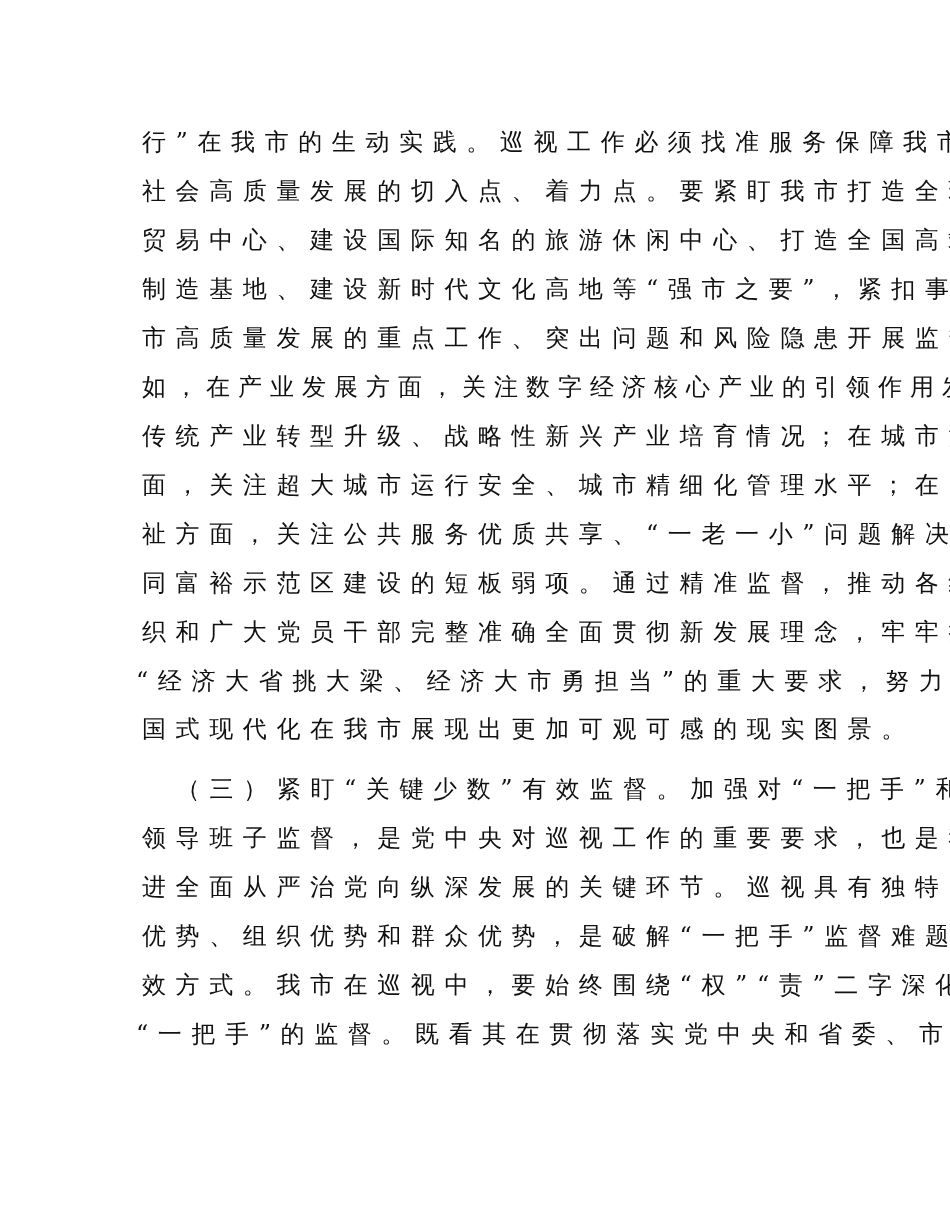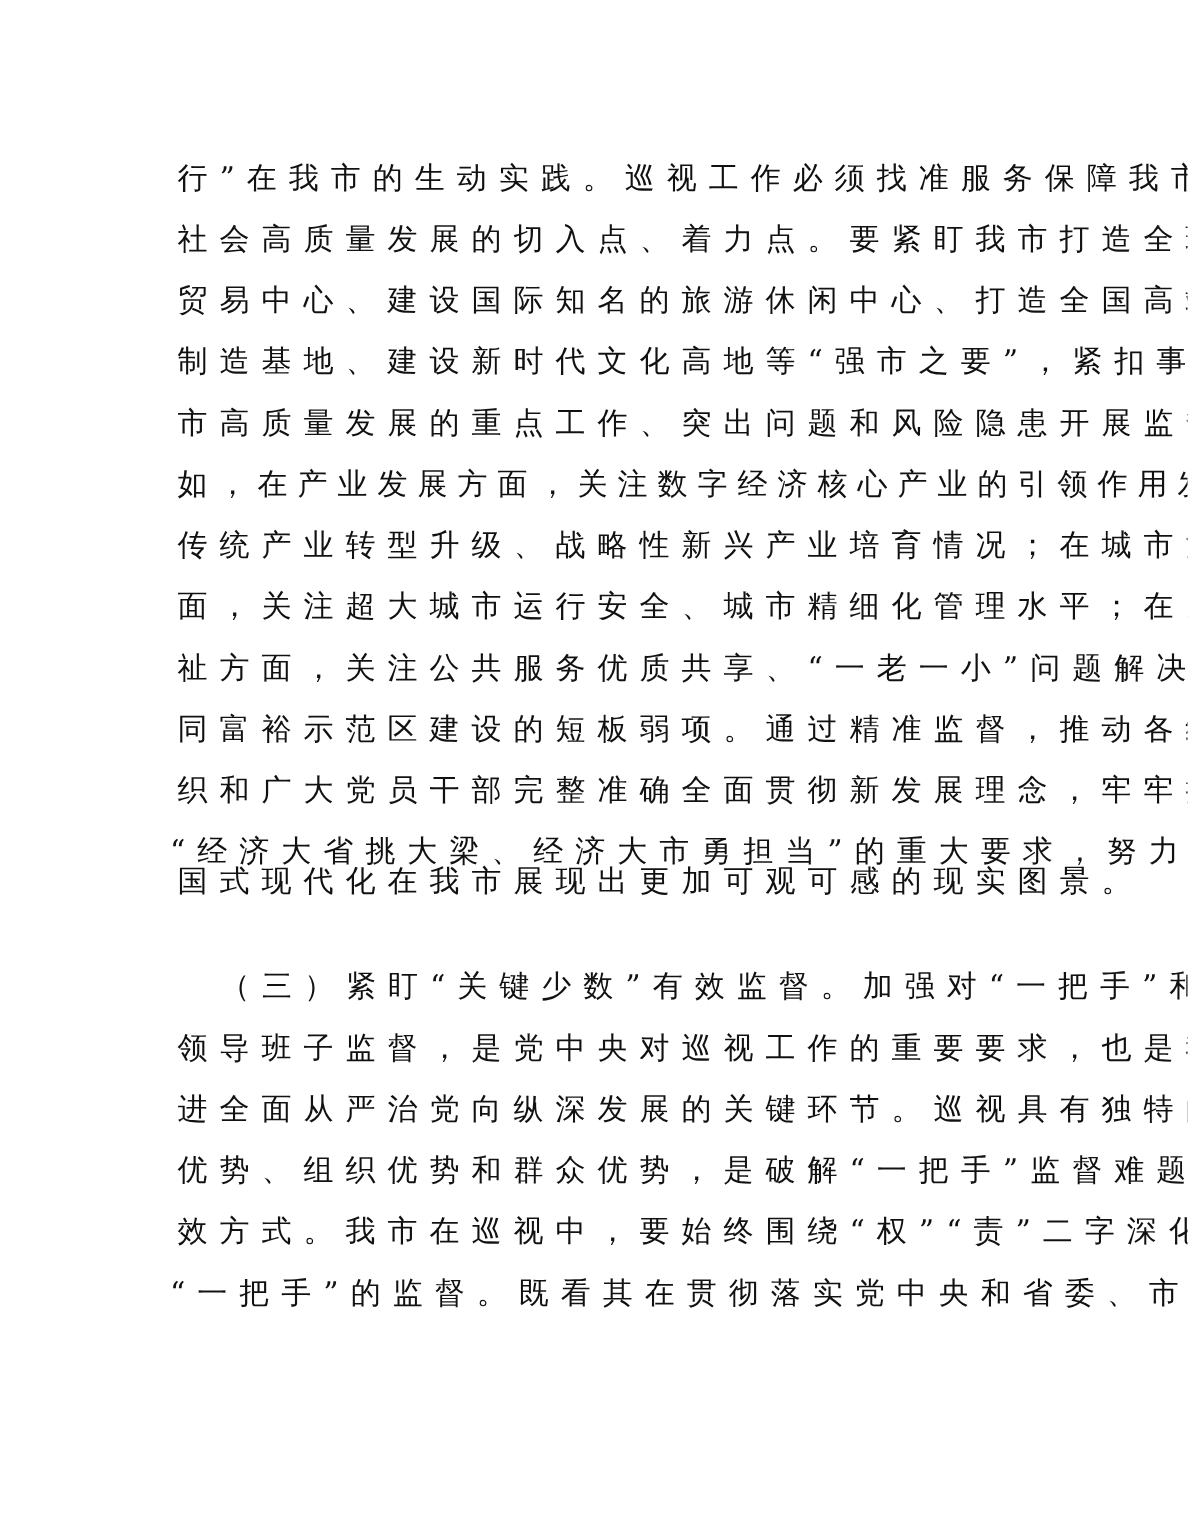--- a/index.html
+++ b/index.html
@@ -23,21 +23,21 @@
   <div class="line" style="top:220px">贸易中心、建设国际知名的旅游休闲中心、打造全国高端装备</div>
   <div class="line" style="top:269px">制造基地、建设新时代文化高地等“强市之要”，紧扣事关我</div>
   <div class="line" style="top:318px">市高质量发展的重点工作、突出问题和风险隐患开展监督。例</div>
   <div class="line" style="top:367px;letter-spacing:8px">如，在产业发展方面，关注数字经济核心产业的引领作用发挥、</div>
   <div class="line" style="top:416px">传统产业转型升级、战略性新兴产业培育情况；在城市治理方</div>
   <div class="line" style="top:465px">面，关注超大城市运行安全、城市精细化管理水平；在民生福</div>
   <div class="line" style="top:514px">祉方面，关注公共服务优质共享、“一老一小”问题解决、共</div>
   <div class="line" style="top:563px">同富裕示范区建设的短板弱项。通过精准监督，推动各级党组</div>
   <div class="line" style="top:612px">织和广大党员干部完整准确全面贯彻新发展理念，牢牢把握</div>
   <div class="line" style="top:661px;left:136px">“经济大省挑大梁、经济大市勇担当”的重大要求，努力让中</div>
-  <div class="line" style="top:685px">国式现代化在我市展现出更加可观可感的现实图景。</div>
+  <div class="line" style="top:709px">国式现代化在我市展现出更加可观可感的现实图景。</div>
 
   <div class="line" style="top:769px;left:176px;width:656px">（三）紧盯“关键少数”有效监督。加强对“一把手”和</div>
   <div class="line" style="top:818px">领导班子监督，是党中央对巡视工作的重要要求，也是我市推</div>
   <div class="line" style="top:867px">进全面从严治党向纵深发展的关键环节。巡视具有独特的政治</div>
   <div class="line" style="top:916px">优势、组织优势和群众优势，是破解“一把手”监督难题的有</div>
   <div class="line" style="top:965px">效方式。我市在巡视中，要始终围绕“权”“责”二字深化对</div>
   <div class="line" style="top:1014px;left:136px">“一把手”的监督。既看其在贯彻落实党中央和省委、市委决</div>
 </div>
 
 </body></html>

